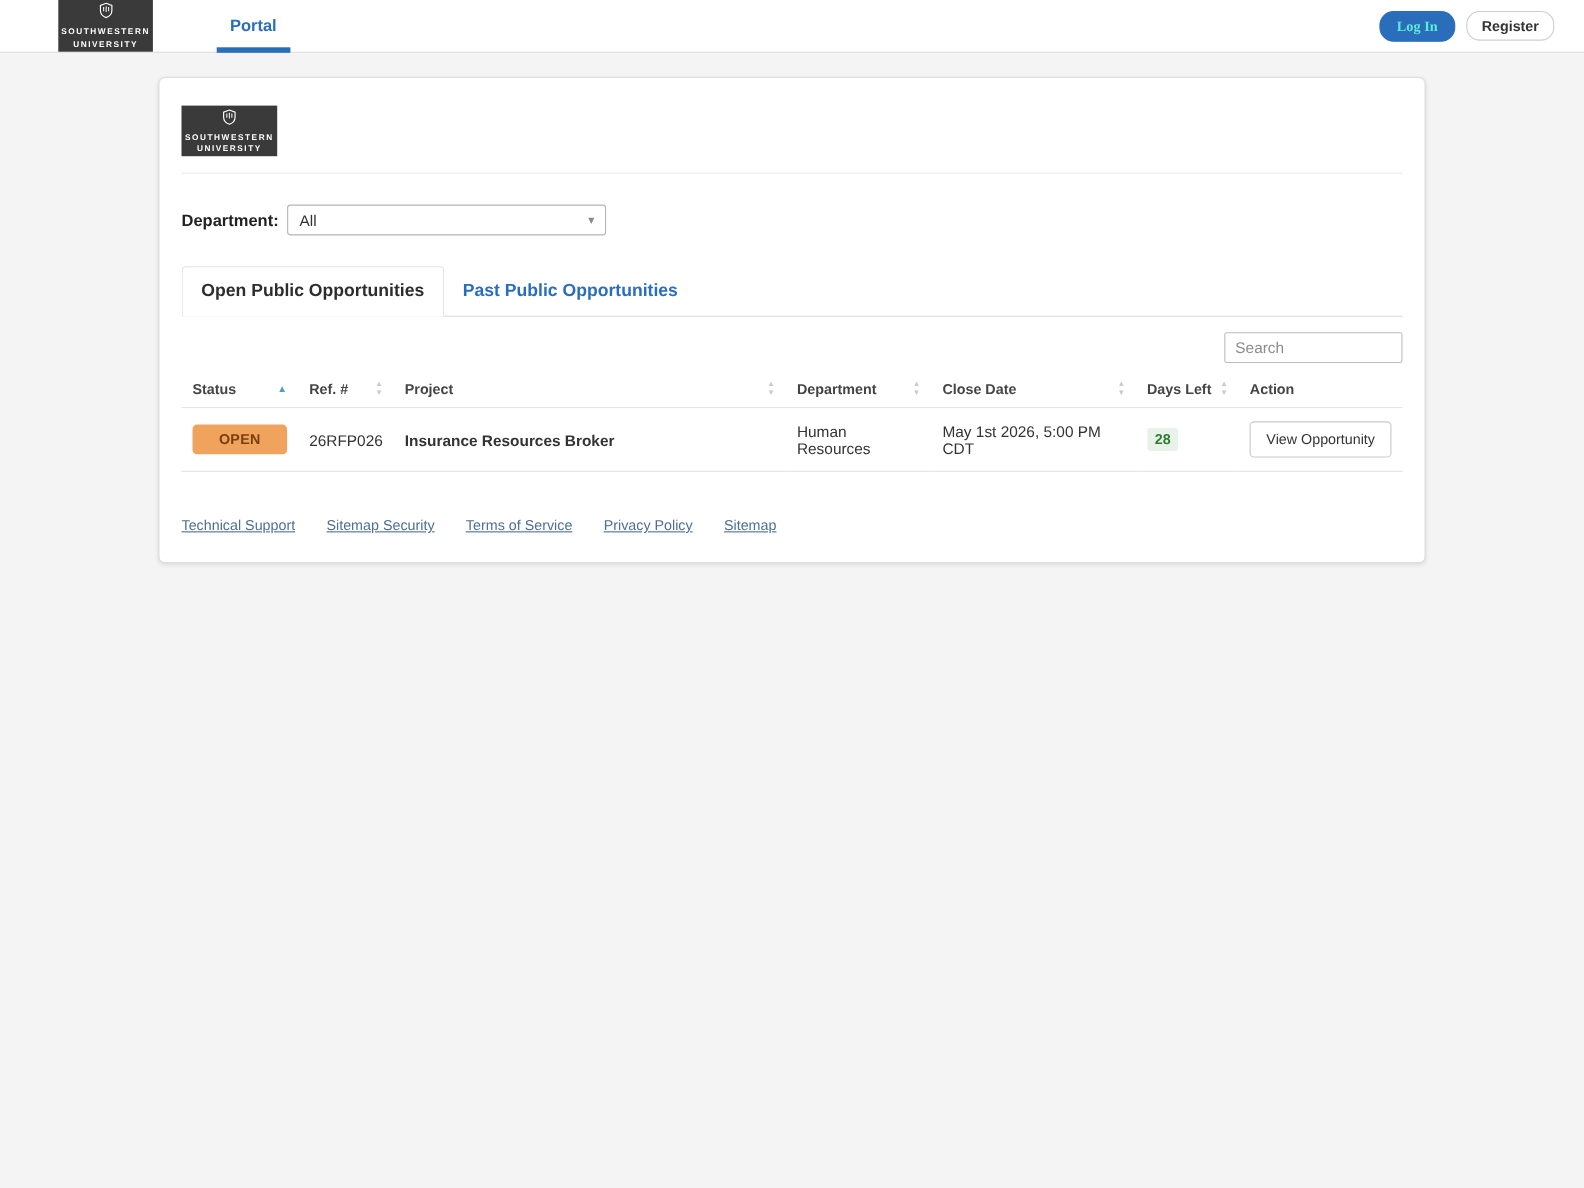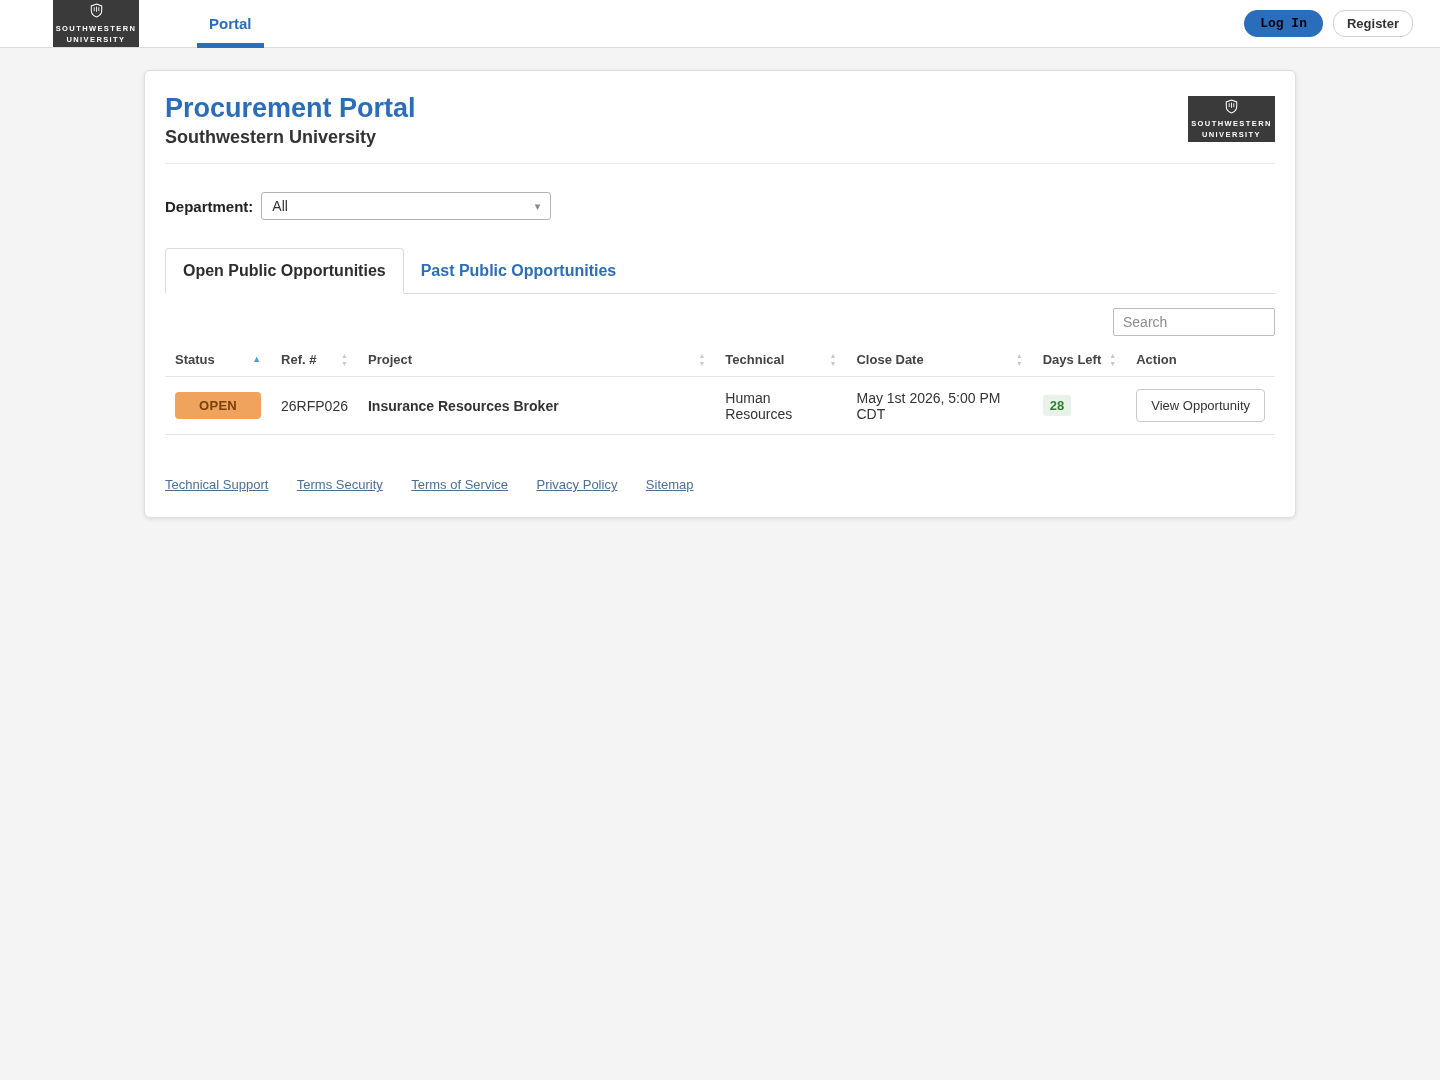--- a/index.html
+++ b/index.html
@@ -57,28 +57,28 @@
   }
   .nav-buttons {
     margin-left: auto;
     margin-right: 27px;
     display: flex;
     gap: 10px;
     align-items: center;
   }
   .btn-login {
     background: #2a6ebb;
-    color: #000000;
+    color: #5eead4;
     border: 1px solid #2a6ebb;
     border-radius: 13px;
     font-size: 13px;
     font-weight: bold;
     padding: 5px 15px;
     cursor: pointer;
-    font-family: Liberation Mono, monospace;
+    font-family: Liberation Serif, serif;
   }
   .btn-register {
     background: #fff;
     color: #333;
     border: 1px solid #cfcfcf;
     border-radius: 12px;
     font-size: 13px;
     font-weight: bold;
     padding: 5px 13px;
     cursor: pointer;
@@ -273,24 +273,20 @@
   </div>
   <div class="nav-buttons">
     <button class="btn-login">Log In</button>
     <button class="btn-register">Register</button>
   </div>
 </div>
 
 <div class="card">
 
   <div class="card-header">
-    <div>
-      <div class="page-title">Procurement Portal</div>
-      <div class="page-subtitle">Southwestern University</div>
-    </div>
     <div class="card-logo">
       <span>
         <svg viewBox="0 0 20 22" width="13" height="15" aria-hidden="true">
           <path d="M10 1 L18 4 V11 C18 16 14 19.5 10 21 C6 19.5 2 16 2 11 V4 Z" fill="none" stroke="#ffffff" stroke-width="1.6"></path>
           <path d="M6.5 6 V12 M10 5 V13 M13.5 6 V12" stroke="#ffffff" stroke-width="1.4" fill="none"></path>
         </svg>
       </span>
       <span class="logo-text">SOUTHWESTERN</span>
       <span class="logo-text">UNIVERSITY</span>
     </div>
@@ -337,21 +333,21 @@
           <span class="th-inner">
             <span class="th-label">Project</span>
             <span class="sort-both">
                 <span>▲</span>
                 <span>▼</span>
               </span>
           </span>
         </th>
         <th class="col-dept">
           <span class="th-inner">
-            <span class="th-label">Technical</span>
+            <span class="th-label">Department</span>
             <span class="sort-both">
                 <span>▲</span>
                 <span>▼</span>
               </span>
           </span>
         </th>
         <th class="col-close">
           <span class="th-inner">
             <span class="th-label">Close Date</span>
             <span class="sort-both">
@@ -390,19 +386,19 @@
         </td>
         <td>
           <button class="btn-view">View Opportunity</button>
         </td>
       </tr>
     </tbody>
   </table>
 
   <div class="footer-links">
     <a href="#">Technical Support</a>
-    <a href="#">Terms Security</a>
+    <a href="#">Sitemap Security</a>
     <a href="#">Terms of Service</a>
     <a href="#">Privacy Policy</a>
     <a href="#">Sitemap</a>
   </div>
 
 </div>
 
 </body></html>

